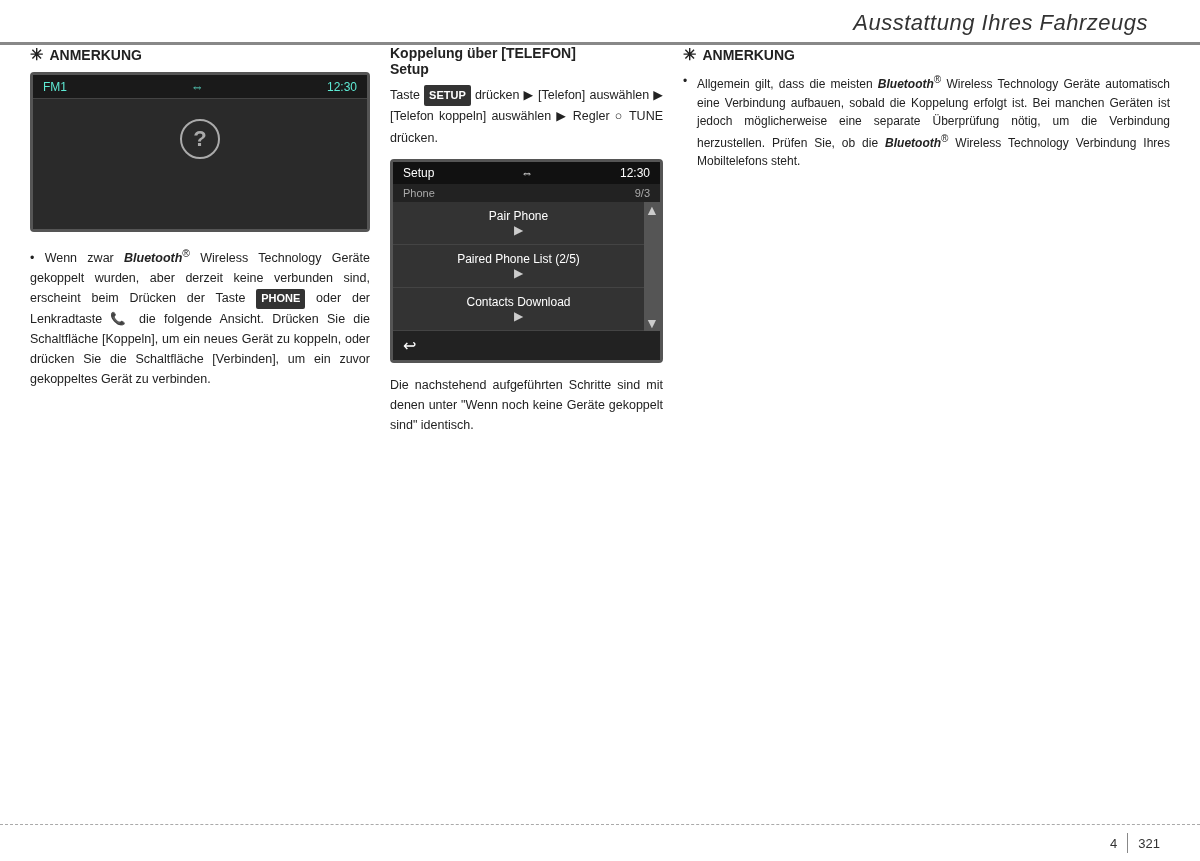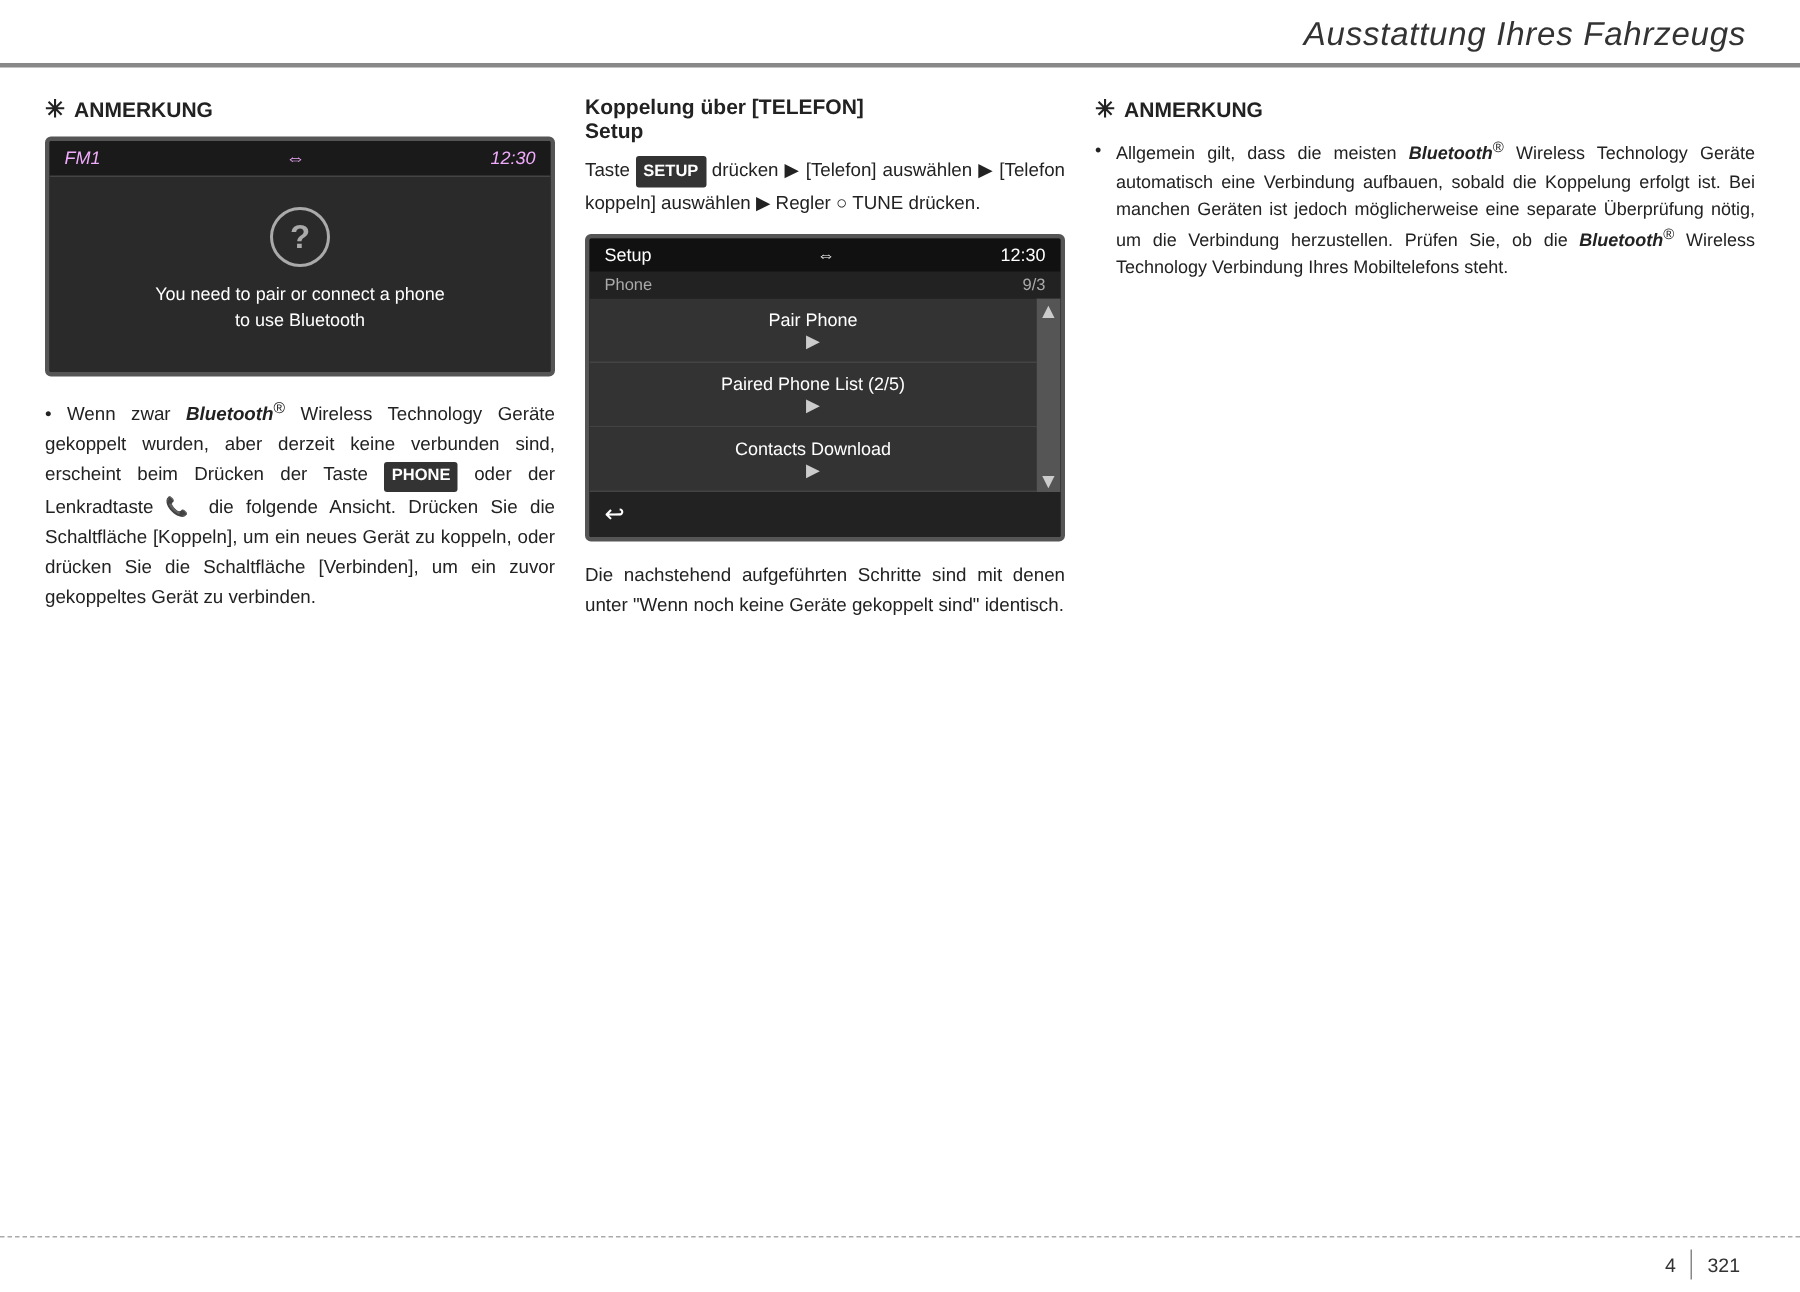--- a/index.html
+++ b/index.html
@@ -12,23 +12,22 @@
       color: #222;
       position: relative;
       overflow: hidden;
     }
 
     
     .header {
       display: flex;
       justify-content: flex-end;
       align-items: center;
-      padding: 10px 36px 6px 40px;
+      padding: 10px 52px 6px 40px;
       border-bottom: 3px solid #888;
-      margin-bottom: 18px;
     }
     .header-title {
       font-size: 22px;
       font-weight: normal;
       color: #333;
       font-style: italic;
       letter-spacing: 0.5px;
     }
 
     
@@ -39,21 +38,21 @@
     }
 
     
     .left-col {
       width: 340px;
       flex-shrink: 0;
     }
 
     
     .mid-col {
-      width: 320px;
+      width: 273px;
       flex-shrink: 0;
     }
 
     
     .right-col {
       flex: 1;
     }
 
     
     .anmerkung-header {
@@ -74,28 +73,27 @@
       background: #1a1a1a;
       border: 3px solid #555;
       border-radius: 4px;
       padding: 0;
       margin-bottom: 14px;
       overflow: hidden;
     }
 
     .screen-topbar {
       background: #1a1a1a;
-      color: #f0abfc;
+      color: #5eead4;
       display: flex;
       justify-content: space-between;
-      align-items: flex-start;
+      align-items: flex-end;
       padding: 4px 10px;
       font-size: 12px;
       border-bottom: 1px solid #444;
-      font-style: italic;
     }
     .screen-topbar .usb-icon {
       font-size: 13px;
     }
 
     .screen-body {
       background: #2a2a2a;
       padding: 20px 15px;
       display: flex;
       flex-direction: column;
@@ -324,24 +322,20 @@
     </div>
 
     <div class="screen-mockup">
       <div class="screen-topbar">
         <span>FM1</span>
         <span class="usb-icon">⇔</span>
         <span>12:30</span>
       </div>
       <div class="screen-body">
         <div class="question-circle">?</div>
-        <div class="screen-message">
-          <span>You need to pair or connect a phone</span><br>
-          <span>to use Bluetooth</span>
-        </div>
       </div>
     </div>
 
     <div class="body-text">
       <p>
         • Wenn zwar <span class="bold-italic">Bluetooth</span><sup>®</sup> Wireless Technology Geräte gekoppelt wurden, aber derzeit keine verbunden sind, erscheint beim Drücken der Taste <span class="inline-badge">PHONE</span> oder der Lenkradtaste <span>📞</span> die folgende Ansicht. Drücken Sie die Schaltfläche [Koppeln], um ein neues Gerät zu koppeln, oder drücken Sie die Schaltfläche [Verbinden], um ein zuvor gekoppeltes Gerät zu verbinden.
       </p>
     </div>
   </div>
 

